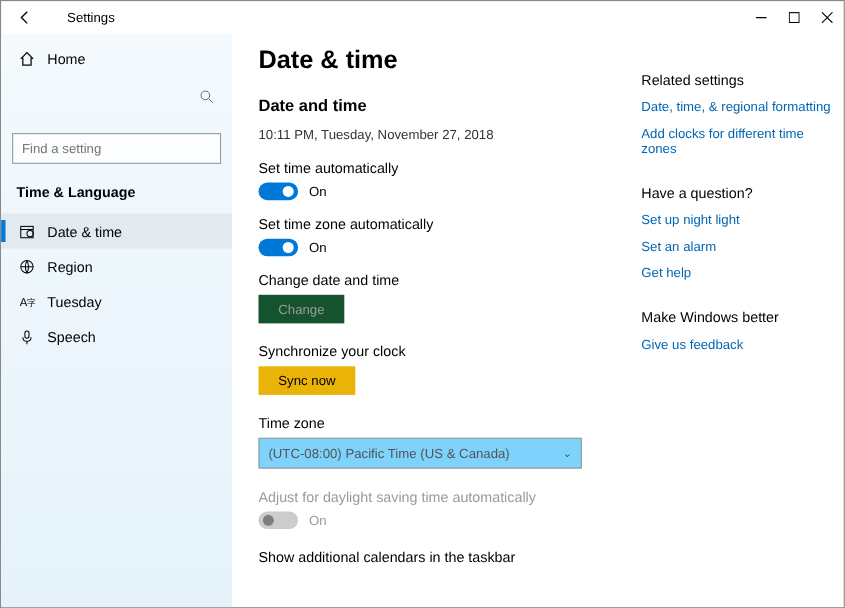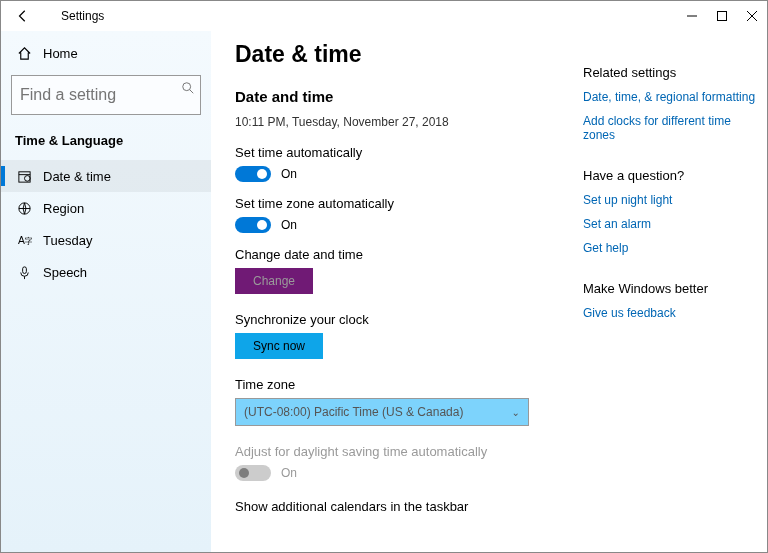--- a/index.html
+++ b/index.html
@@ -9,38 +9,38 @@
 .titlebar .title { font-size: 12px; margin-left: 28px; color: #000; }
 .titlebar .winctrls { margin-left: auto; display: flex; }
 .titlebar .winctrls div { width: 30px; height: 30px; display: flex; align-items: center; justify-content: center; cursor: pointer; }
 .app { display: flex; height: calc(100% - 30px); }
 .sidebar { width: 210px; background: linear-gradient(180deg,#f4fafe 0%,#e5f2fa 100%); padding: 6px 0 0 0; flex-shrink: 0; }
 .nav-item { display: flex; align-items: center; height: 32px; padding: 0 14px; font-size: 13px; cursor: pointer; color: #000; position: relative; }
 .nav-item .ico { width: 18px; margin-right: 10px; display: flex; align-items: center; justify-content: center; }
 .nav-item.active::before { content: ""; position: absolute; left: 0; top: 6px; bottom: 6px; width: 4px; background: #0078d7; }
 .nav-item.active { background: rgba(0,0,0,0.05); }
 .searchwrap { margin: 6px 10px 12px 10px; position: relative; }
-.searchwrap input { width: 100%; height: 40px; border: 1px solid #999; padding: 0 28px 0 8px; font-size: 16px; background: #fbfdff; }
+.searchwrap input { width: 100%; height: 28px; border: 1px solid #999; padding: 0 28px 0 8px; font-size: 12px; background: #fbfdff; margin-top: 46px; }
 .searchwrap .sicon { position: absolute; right: 6px; top: 6px; color: #666; }
 .section-label { font-size: 13px; font-weight: 700; padding: 6px 14px 12px 14px; }
 .content { flex: 1; padding: 10px 24px 0 24px; overflow: auto; }
 .page-title { font-size: 23px; font-weight: 600; margin-bottom: 20px; }
 .sub-title { font-size: 15px; font-weight: 600; margin-bottom: 10px; }
 .current-dt { font-size: 12px; color: #333; margin-bottom: 16px; }
 .setting-label { font-size: 13px; margin-bottom: 6px; }
 .setting-label.disabled { color: #9a9a9a; }
 .toggle-row { display: flex; align-items: center; margin-bottom: 14px; }
 .toggle { width: 36px; height: 16px; border-radius: 8px; background: #0078d7; position: relative; margin-right: 10px; cursor: pointer; }
 .toggle .knob { width: 10px; height: 10px; border-radius: 50%; background: #fff; position: absolute; top: 3px; right: 4px; }
 .toggle.off { background: #ccc; cursor: default; }
 .toggle.off .knob { left: 4px; right: auto; background: #7d7d7d; }
 .toggle-text { font-size: 12px; }
 .toggle-text.disabled { color: #9a9a9a; }
-.btn { display: inline-block; background: #0ea5e9; border: none; font-size: 12px; padding: 6px 18px; cursor: pointer; }
-.btn.disabled { background: #701a75; color: #9a9a9a; cursor: default; }
+.btn { display: inline-block; background: #eab308; border: none; font-size: 12px; padding: 6px 18px; cursor: pointer; }
+.btn.disabled { background: #14532d; color: #9a9a9a; cursor: default; }
 .sync-block .info { font-size: 11.5px; color: #6d6d6d; line-height: 1.5; margin-bottom: 8px; }
 .dropdown { width: 294px; height: 28px; border: 1px solid #999; background: #7dd3fc; display: flex; align-items: center; justify-content: space-between; padding: 0 8px; font-size: 12px; color: #555; cursor: default; }
 .chev { font-size: 10px; color: #555; }
 .block { margin-bottom: 18px; }
 .rightpane { width: 190px; flex-shrink: 0; padding: 34px 10px 0 6px; }
 .rp-head { font-size: 13px; color: #000000; margin-bottom: 10px; }
 .rp-link { font-size: 12px; color: #0066b4; margin-bottom: 10px; cursor: pointer; display: block; }
 .rp-group { margin-bottom: 26px; }
 svg { display: block; }
 </style>

